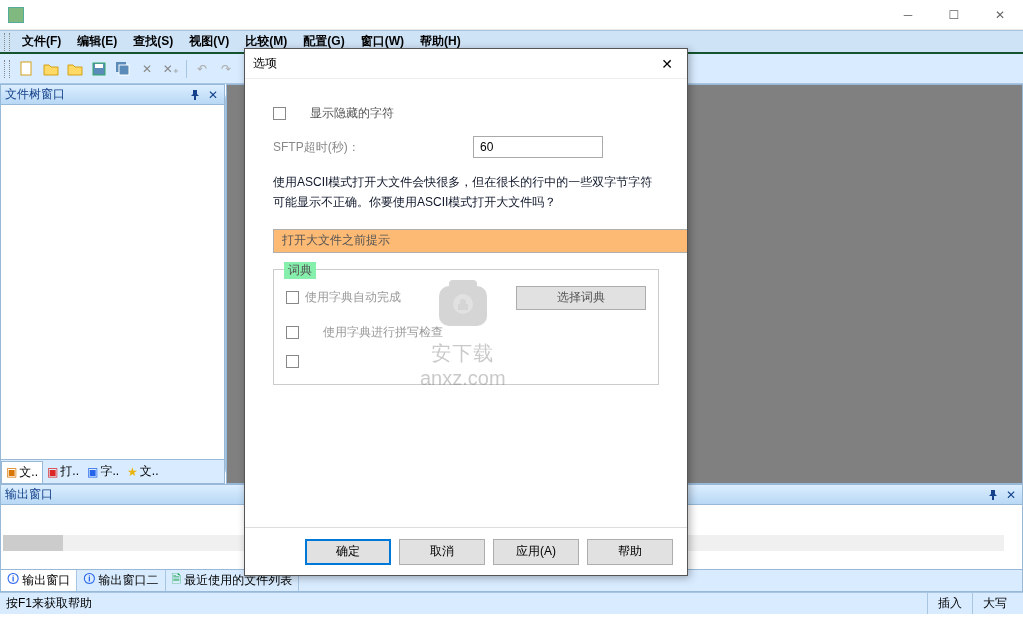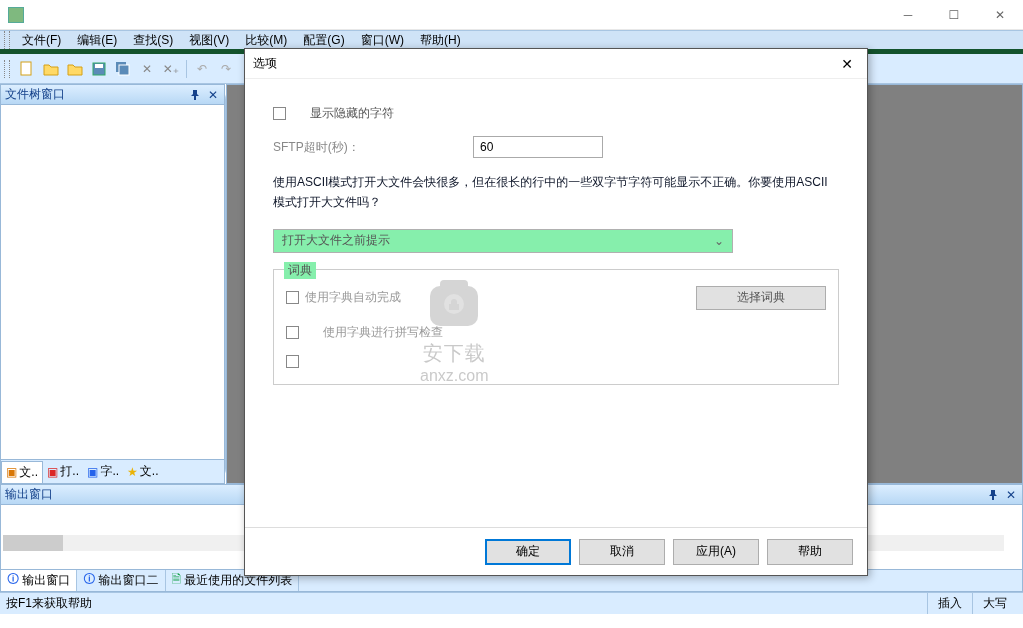--- a/index.html
+++ b/index.html
@@ -3,21 +3,21 @@
 <meta charset="utf-8">
 <style>
 * { box-sizing: border-box; margin: 0; padding: 0; font-family: "Microsoft YaHei", "Segoe UI", sans-serif; font-size: 12px; }
 body { background: #fff; width: 1023px; height: 628px; overflow: hidden; position: relative; }
 
 .titlebar { height: 30px; background: #fff; display: flex; align-items: center; border-bottom: 1px solid #e8e8e8; }
 .titlebar-icon { width: 16px; height: 16px; margin-left: 8px; background: #7fb97f; border: 1px solid #5a9; }
 .win-controls { margin-left: auto; display: flex; }
 .win-btn { width: 46px; height: 30px; display: flex; align-items: center; justify-content: center; color: #666; }
 
-.menubar { height: 24px; background: #cfe3f7; border-top: 1px solid #a8c5e2; border-bottom: 5px solid #14532d; display: flex; align-items: center; padding-left: 4px; }
+.menubar { height: 24px; background: #cfe3f7; border-top: 1px solid #a8c5e2; border-bottom: 2px solid #14532d; display: flex; align-items: center; padding-left: 4px; font-weight: bold; }
 .menu-handle { width: 6px; height: 18px; border-left: 1px dotted #888; border-right: 1px dotted #888; margin-right: 4px; }
 .menu-item { padding: 2px 8px; color: #000; }
 
 .toolbar { height: 30px; background: #d9ecff; border-bottom: 1px solid #a8c5e2; display: flex; align-items: center; padding-left: 4px; gap: 2px; }
 .tb-btn { width: 22px; height: 22px; display: flex; align-items: center; justify-content: center; border: 1px solid transparent; }
 
 .workspace { display: flex; height: 400px; }
 .sidebar { width: 226px; display: flex; flex-direction: column; border-right: 1px solid #a8c5e2; border-radius: 16px; }
 .panel-header { height: 21px; background: linear-gradient(#dceeff, #b8d8f5); border: 1px solid #98b8d8; display: flex; align-items: center; padding: 0 4px; color: #15428b; font-weight: normal; }
 .panel-header .spacer { flex: 1; }
@@ -34,40 +34,40 @@
 .output-scroll-thumb { position: absolute; left: 0; width: 60px; height: 16px; background: #ccc; }
 .output-tabs { height: 22px; background: #d9ecff; border: 1px solid #98b8d8; border-top: none; display: flex; align-items: center; }
 .output-tab { display: flex; align-items: center; padding: 0 6px; gap: 3px; border-right: 1px solid #a8c5e2; height: 100%; }
 .output-tab.active { background: #fff; }
 
 .statusbar { height: 22px; background: #d9ecff; border-top: 1px solid #a8c5e2; display: flex; align-items: center; padding: 0 6px; }
 .statusbar .spacer { flex: 1; }
 .status-cell { padding: 0 10px; border-left: 1px solid #a8c5e2; height: 100%; display: flex; align-items: center; }
 
 
-.dialog { position: absolute; left: 244px; top: 48px; width: 624px; height: 528px; background: #fff; border: 1px solid #555; box-shadow: 2px 2px 8px rgba(0,0,0,0.3); z-index: 100; display: flex; flex-direction: column; }
+.dialog { position: absolute; left: 244px; top: 48px; width: 444px; height: 528px; background: #fff; border: 1px solid #555; box-shadow: 2px 2px 8px rgba(0,0,0,0.3); z-index: 100; display: flex; flex-direction: column; }
 .dialog-title { height: 30px; display: flex; align-items: center; padding: 0 8px; border-bottom: 1px solid #eee; }
 .dialog-title span { font-size: 12px; }
 .dialog-close { margin-left: auto; width: 24px; height: 24px; display: flex; align-items: center; justify-content: center; font-size: 14px; }
 .dialog-tabs { display: flex; padding-left: 14px; margin-top: 10px; border-bottom: 1px solid #ccc; }
 .dialog-tab { padding: 6px 10px; border: 1px solid transparent; border-bottom: none; margin-bottom: -1px; }
 .dialog-tab.active { border: 1px solid #ccc; border-bottom: 1px solid #fff; background: #fff; }
 .dialog-content { flex: 1; padding: 20px 28px 10px 28px; color: #555; overflow: hidden; }
 .dialog-buttons { height: 48px; border-top: 1px solid #ddd; display: flex; align-items: center; justify-content: flex-end; padding-right: 14px; gap: 8px; }
 .dlg-btn { width: 86px; height: 26px; background: #e1e1e1; border: 1px solid #adadad; display: flex; align-items: center; justify-content: center; }
 .dlg-btn.primary { border: 2px solid #0078d7; }
 .dlg-btn.disabled { color: #000000; }
 
 .chk-row { display: flex; align-items: center; gap: 24px; margin: 6px 0; }
 .chk { width: 13px; height: 13px; border: 1px solid #888; background: #fff; }
 .field-row { display: flex; align-items: center; margin: 14px 0; }
 .field-label { color: #888; width: 200px; }
 .text-input { width: 130px; height: 22px; border: 1px solid #aaa; padding: 0 6px; }
 .desc-text { color: #0f172a; line-height: 1.7; margin: 10px 0; }
-.dropdown { width: 460px; height: 24px; background: #86efac; border: 1px solid #b0b0b0; display: flex; align-items: center; padding: 0 8px; margin: 16px 0; }
+.dropdown { width: 460px; height: 24px; background: #fdba74; border: 1px solid #b0b0b0; display: flex; align-items: center; padding: 0 8px; margin: 16px 0; }
 .dropdown .arrow { margin-left: auto; color: #666; }
 .fieldset { border: 1px solid #ccc; padding: 10px 12px; position: relative; margin-top: 10px; }
 .fieldset-legend { position: absolute; top: -8px; left: 10px; background: #86efac; padding: 0 4px; color: #555; }
 .select-dict-btn { width: 130px; height: 24px; background: #e1e1e1; border: 1px solid #adadad; display: flex; align-items: center; justify-content: center; margin-left: auto; }
 
 .watermark { position: absolute; left: 420px; top: 280px; z-index: 200; pointer-events: none; opacity: 0.35; text-align: center; color: #666; }
 .watermark svg { display: block; margin: 0 auto 4px; }
 .small-icon { width: 14px; height: 14px; display: inline-flex; align-items: center; justify-content: center; }
 </style>
 </head>
@@ -251,14 +251,14 @@
 </div>
 
 <div class="watermark">
   <svg width="64" height="56" viewBox="0 0 64 56">
     <rect x="8" y="6" width="48" height="40" rx="10" fill="#888"></rect>
     <rect x="18" y="0" width="28" height="10" rx="4" fill="#888"></rect>
     <circle cx="32" cy="24" r="10" fill="#aaa"></circle>
     <path d="M32 19a3 3 0 0 1 3 3v2h-6v-2a3 3 0 0 1 3-3z M27 24h10v6H27z" fill="#888"></path>
   </svg>
   <div style="font-size:20px;letter-spacing:1px">安下载</div>
-  <div style="font-size:16px">anxz.com</div>
+  <div style="font-size:20px">anxz.com</div>
 </div>
 
 </body></html>

